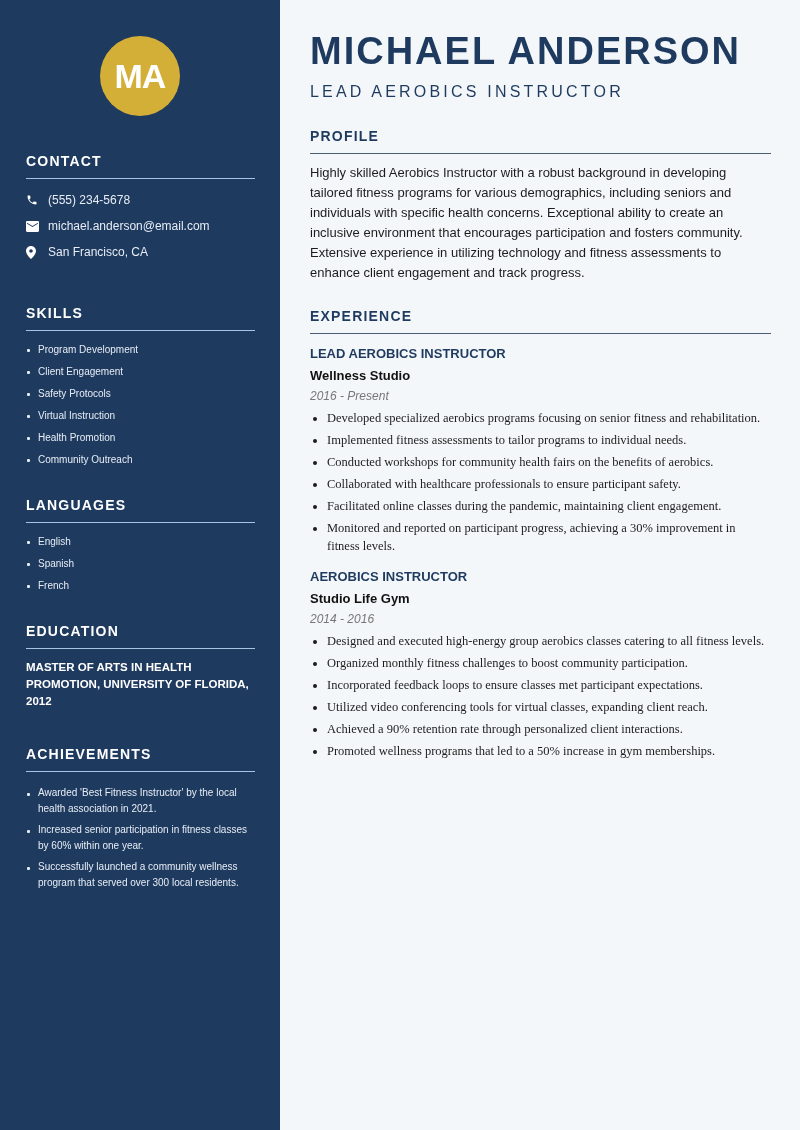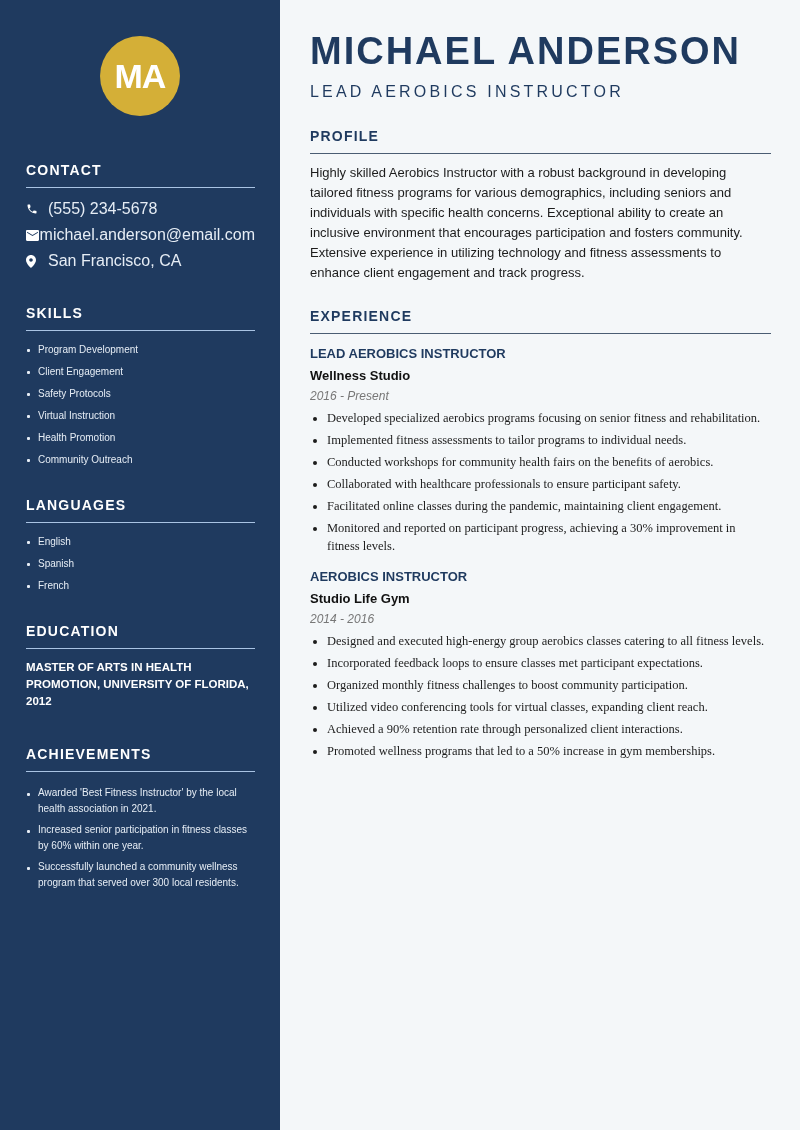--- a/index.html
+++ b/index.html
@@ -27,21 +27,21 @@
     letter-spacing: -1px;
   }
   .side-section { position: absolute; left: 26px; width: 229px; }
   .side-title {
     font-size: 14px; font-weight: bold; letter-spacing: 1.2px;
     color: #ffffff; padding-bottom: 9px;
     border-bottom: 1.5px solid #a9c3e3;
   }
   .contact-row {
     display: flex; align-items: center; height: 26px;
-    font-size: 16px; color: #e6edf5;
+    font-size: 12px; color: #e6edf5;
   }
   .contact-row .ic { width: 22px; display: flex; align-items: center; }
   .contact-list { margin-top: 8px; }
   .bullets { list-style: none; margin-top: 8px; }
   .bullets li {
     position: relative; padding-left: 12px;
     font-size: 10px; line-height: 22px; color: #e6edf5;
   }
   .bullets li::before {
     content: ""; position: absolute; left: 1px; top: 10px;
@@ -86,21 +86,21 @@
     content: ""; position: absolute; left: 3px; top: 7px;
     width: 4px; height: 4px; background: #1c1c1c; border-radius: 50%;
   }
 </style>
 </head>
 <body>
 
 <aside class="sidebar">
   <div class="avatar">MA</div>
 
-  <section class="side-section" style="top:162px;">
+  <section class="side-section" style="top:153px;">
     <h2 class="side-title">CONTACT</h2>
     <div class="contact-list">
       <div class="contact-row">
         <span class="ic">
           <svg width="12" height="12" viewBox="0 0 24 24">
               <path fill="#ffffff" d="M6.6 10.8c1.4 2.8 3.8 5.1 6.6 6.6l2.2-2.2c.3-.3.7-.4 1-.2 1.1.4 2.3.6 3.6.6.6 0 1 .4 1 1V20c0 .6-.4 1-1 1C10.6 21 3 13.4 3 4c0-.6.4-1 1-1h3.5c.6 0 1 .4 1 1 0 1.3.2 2.5.6 3.6.1.3 0 .7-.2 1l-2.3 2.2z"></path>
             </svg>
         </span>
         <span>(555) 234-5678</span>
       </div>
@@ -184,21 +184,21 @@
         <li>Monitored and reported on participant progress, achieving a 30% improvement in fitness levels.</li>
       </ul>
     </div>
 
     <div class="job" style="margin-top:14px;">
       <div class="job-title">AEROBICS INSTRUCTOR</div>
       <div class="company">Studio Life Gym</div>
       <div class="dates">2014 - 2016</div>
       <ul class="job-bullets">
         <li>Designed and executed high-energy group aerobics classes catering to all fitness levels.</li>
+        <li>Organized monthly fitness challenges to boost community participation.</li>
         <li>Incorporated feedback loops to ensure classes met participant expectations.</li>
-        <li>Organized monthly fitness challenges to boost community participation.</li>
         <li>Utilized video conferencing tools for virtual classes, expanding client reach.</li>
         <li>Achieved a 90% retention rate through personalized client interactions.</li>
         <li>Promoted wellness programs that led to a 50% increase in gym memberships.</li>
       </ul>
     </div>
   </section>
 </main>
 
 </body></html>

